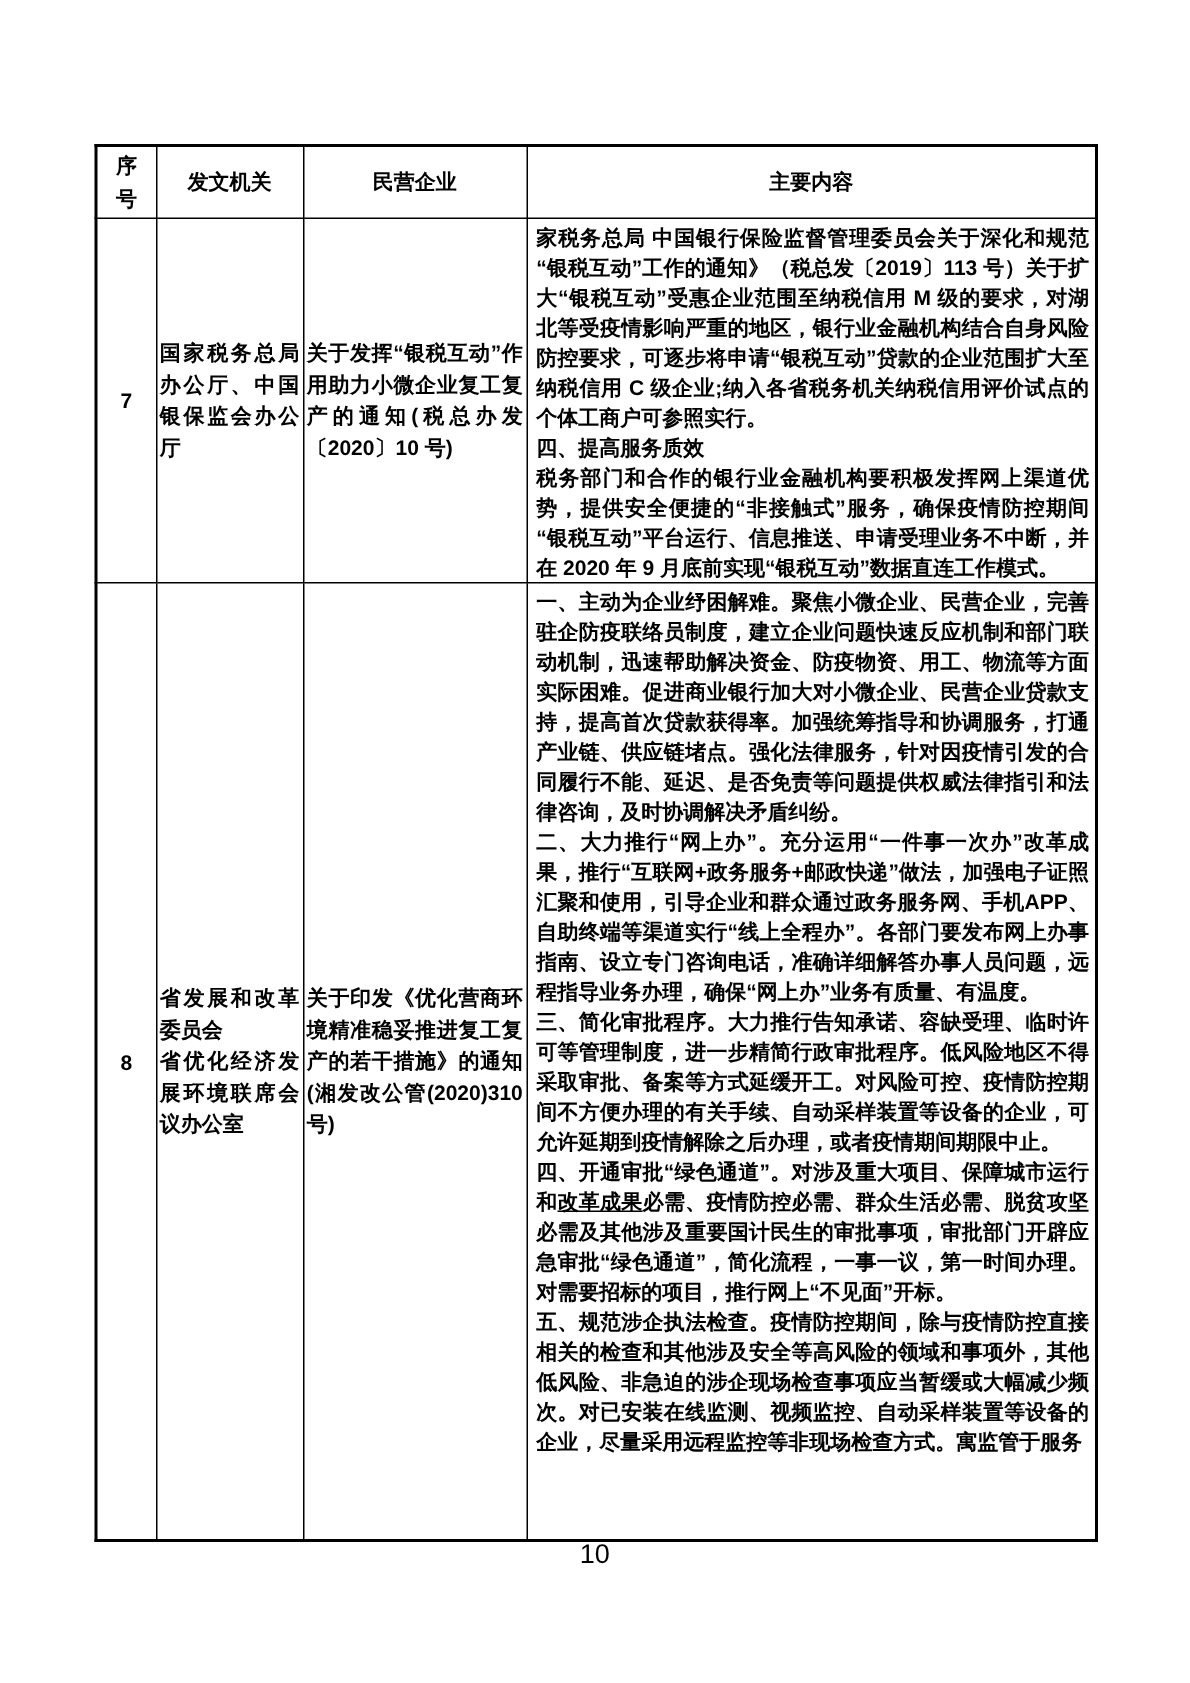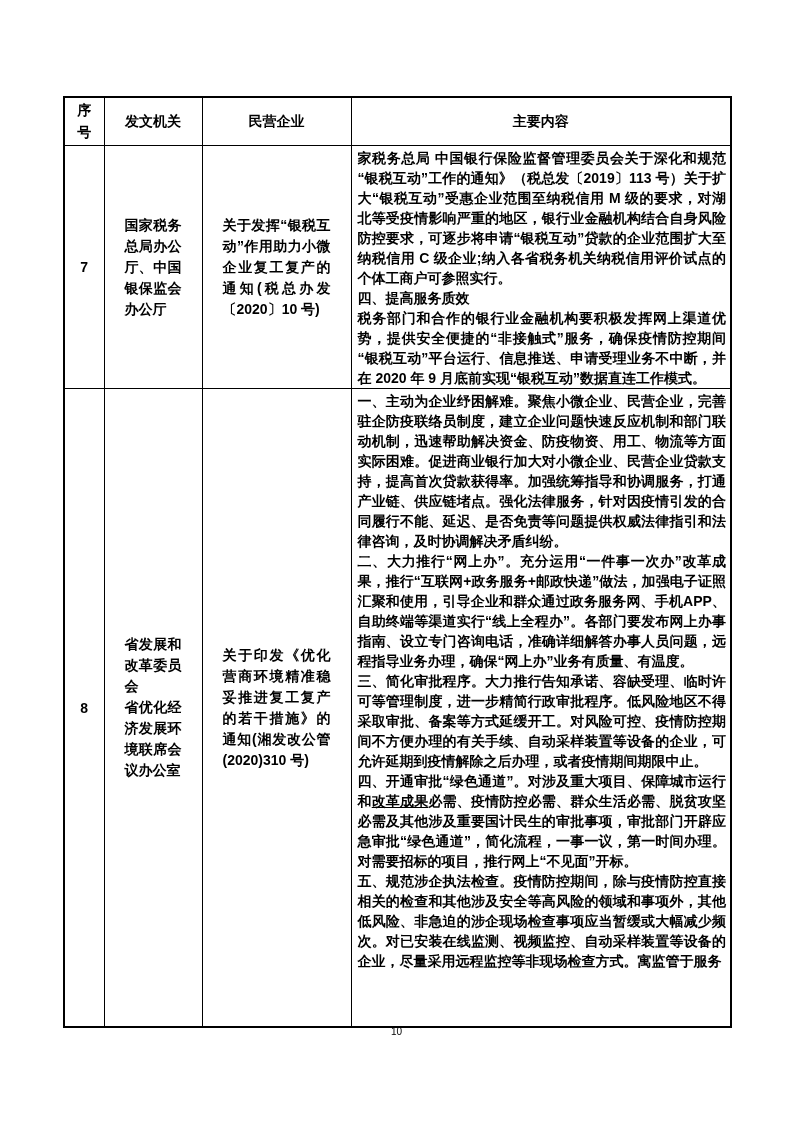--- a/index.html
+++ b/index.html
@@ -46,21 +46,21 @@
     line-height: 1.55;
     text-align: center;
     word-break: break-all;
   }
   .cell-index {
     text-align: center;
     vertical-align: middle;
   }
   .cell-agency, .cell-document {
     vertical-align: middle;
-    padding: 0 20px;
+    padding: 0 2px;
   }
   .cell-agency p, .cell-document p {
     margin: 0;
     line-height: 21px;
     text-align: justify;
     text-justify: inter-character;
   }
   .cell-content {
     vertical-align: top;
     padding: 2px 4px 0 6px;
@@ -71,21 +71,21 @@
     text-align: justify;
     text-justify: inter-character;
   }
   .underline { text-decoration: underline; }
   .page-number {
     position: absolute;
     left: 63px;
     top: 1026px;
     width: 667px;
     text-align: center;
-    font-size: 10px;
+    font-size: 18px;
     font-weight: normal;
   }
 </style>
 </head>
 <body>
 
 <div class="page">
 
   <table class="doc-table">
     <colgroup>

